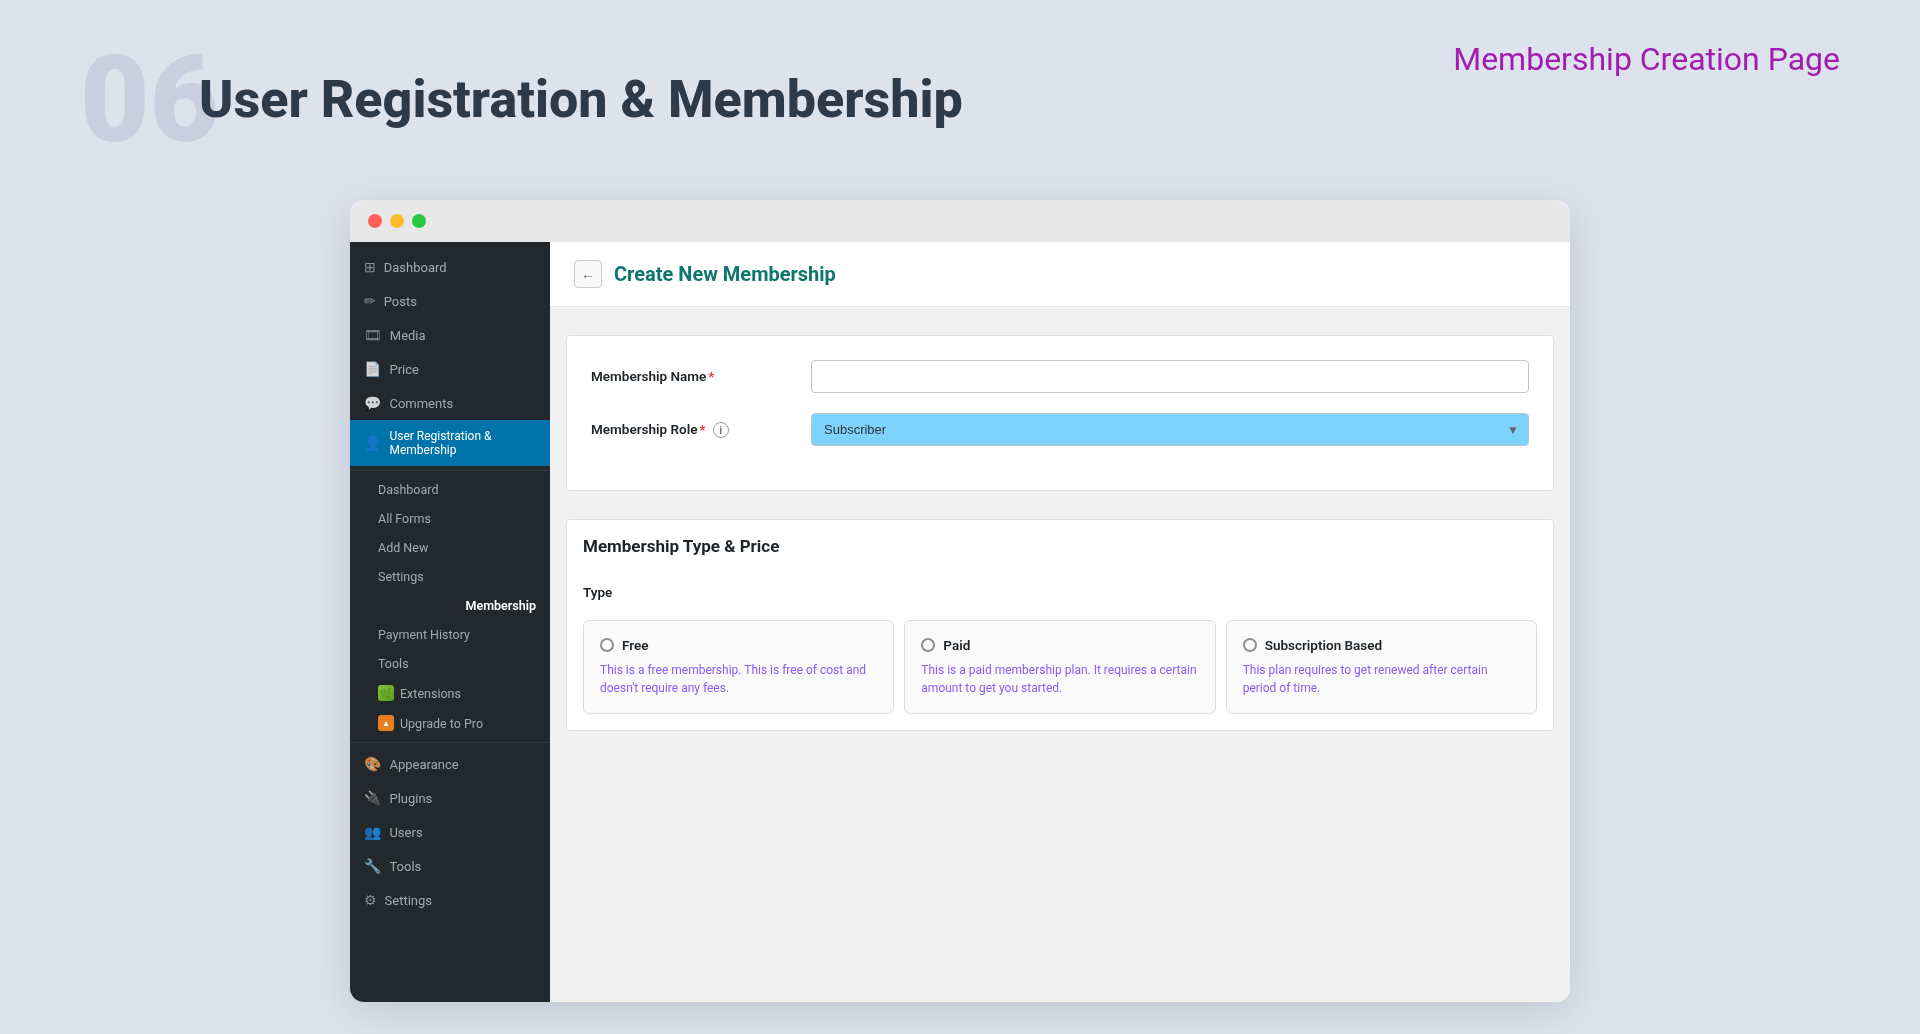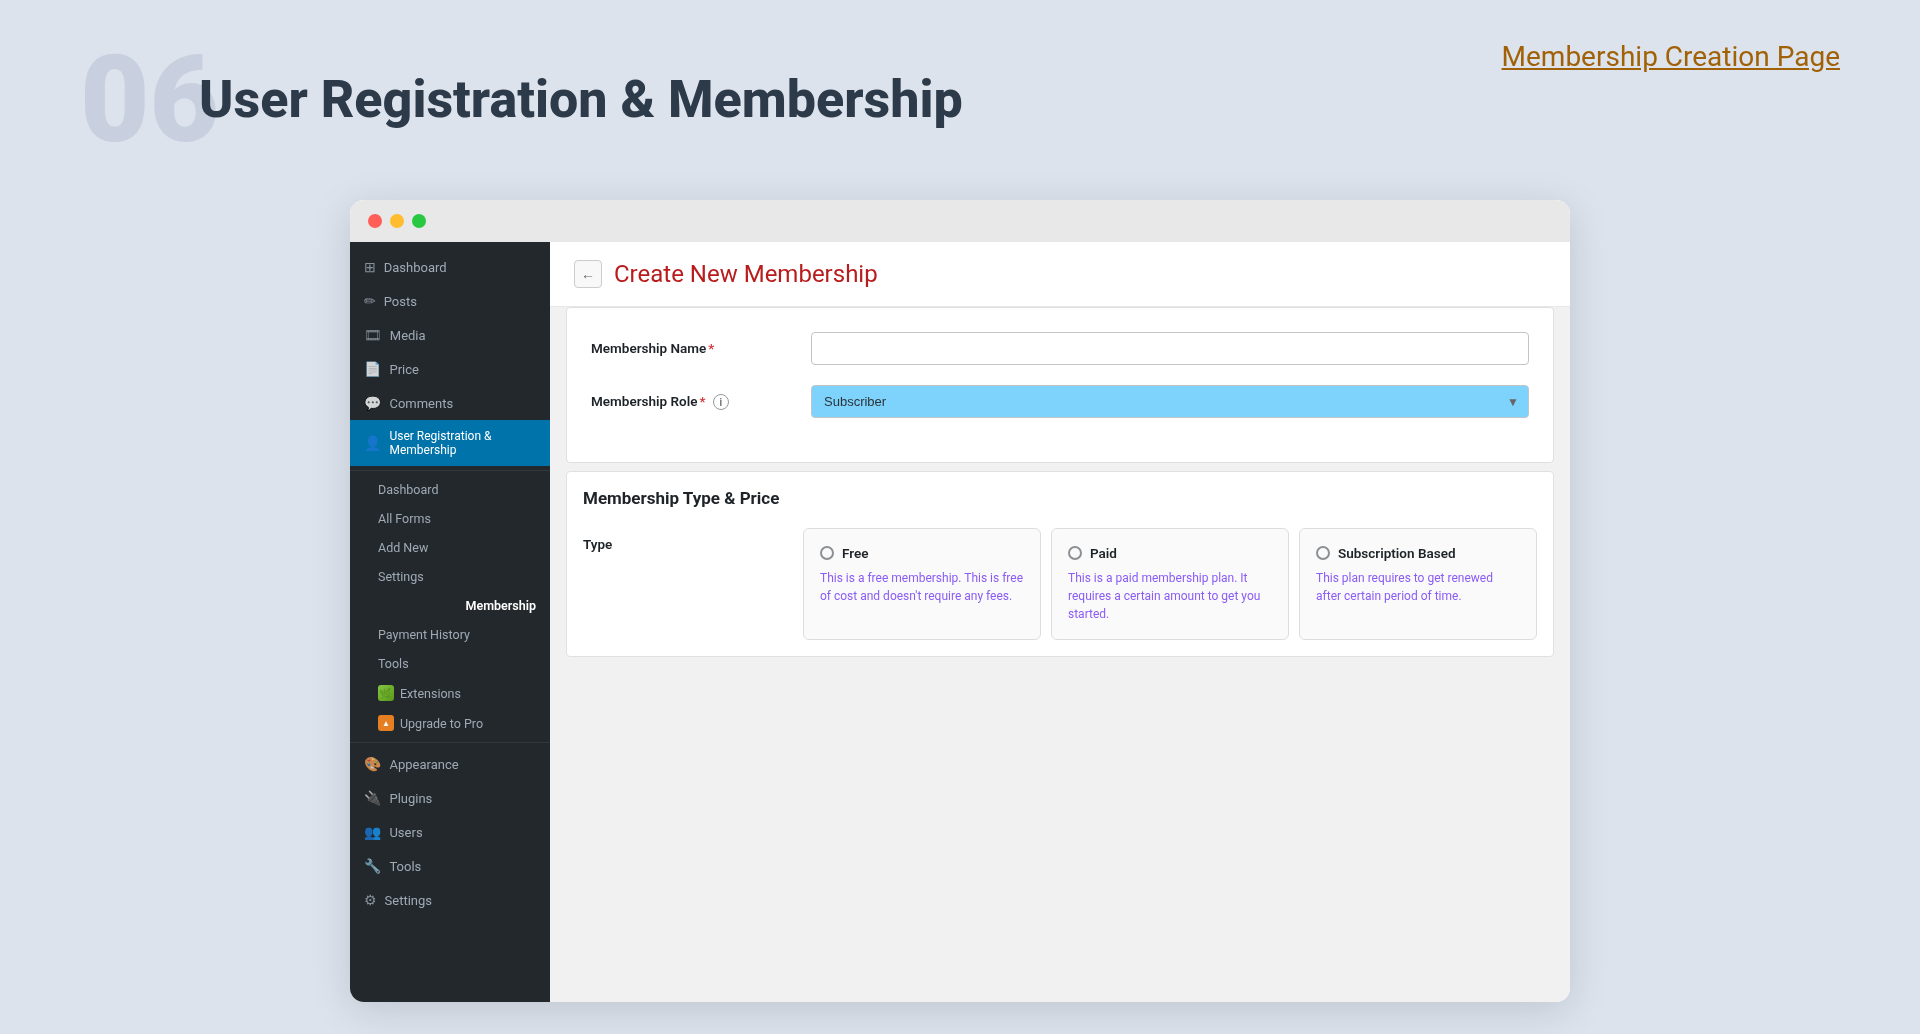--- a/index.html
+++ b/index.html
@@ -44,24 +44,23 @@
     }
 
     .header-title {
       font-size: 52px;
       font-weight: 800;
       color: #2d3a4a;
       line-height: 1.1;
     }
 
     .header-subtitle {
-      font-size: 28px;
+      font-size: 32px;
       font-weight: 400;
-      color: #a16207;
-      text-decoration: underline;
+      color: #a21caf;
     }
 
     
     .browser-window {
       background: #fff;
       border-radius: 14px;
       box-shadow: 0 8px 40px rgba(0,0,0,0.13);
       overflow: hidden;
       width: 1220px;
       margin: 0 auto;
@@ -213,28 +212,28 @@
       display: flex;
       align-items: center;
       justify-content: center;
       cursor: pointer;
       background: #f8f8f8;
       color: #666;
       font-size: 14px;
     }
 
     .page-title {
-      font-size: 24px;
-      font-weight: 400;
-      color: #b91c1c;
+      font-size: 20px;
+      font-weight: 700;
+      color: #0f766e;
     }
 
     .form-section {
       background: #fff;
-      margin: 0 16px;
+      margin: 28px 16px;
       border-radius: 4px;
       padding: 24px;
       border: 1px solid #e0e0e0;
     }
 
     .form-row {
       display: flex;
       align-items: flex-start;
       margin-bottom: 20px;
       gap: 20px;
@@ -326,20 +325,21 @@
       font-size: 17px;
       font-weight: 700;
       color: #1d2327;
       margin-bottom: 20px;
     }
 
     .type-row {
       display: flex;
       align-items: flex-start;
       gap: 20px;
+      flex-direction: column;
     }
 
     .type-label {
       font-size: 13.5px;
       font-weight: 600;
       color: #1d2327;
       width: 200px;
       flex-shrink: 0;
       padding-top: 8px;
     }

